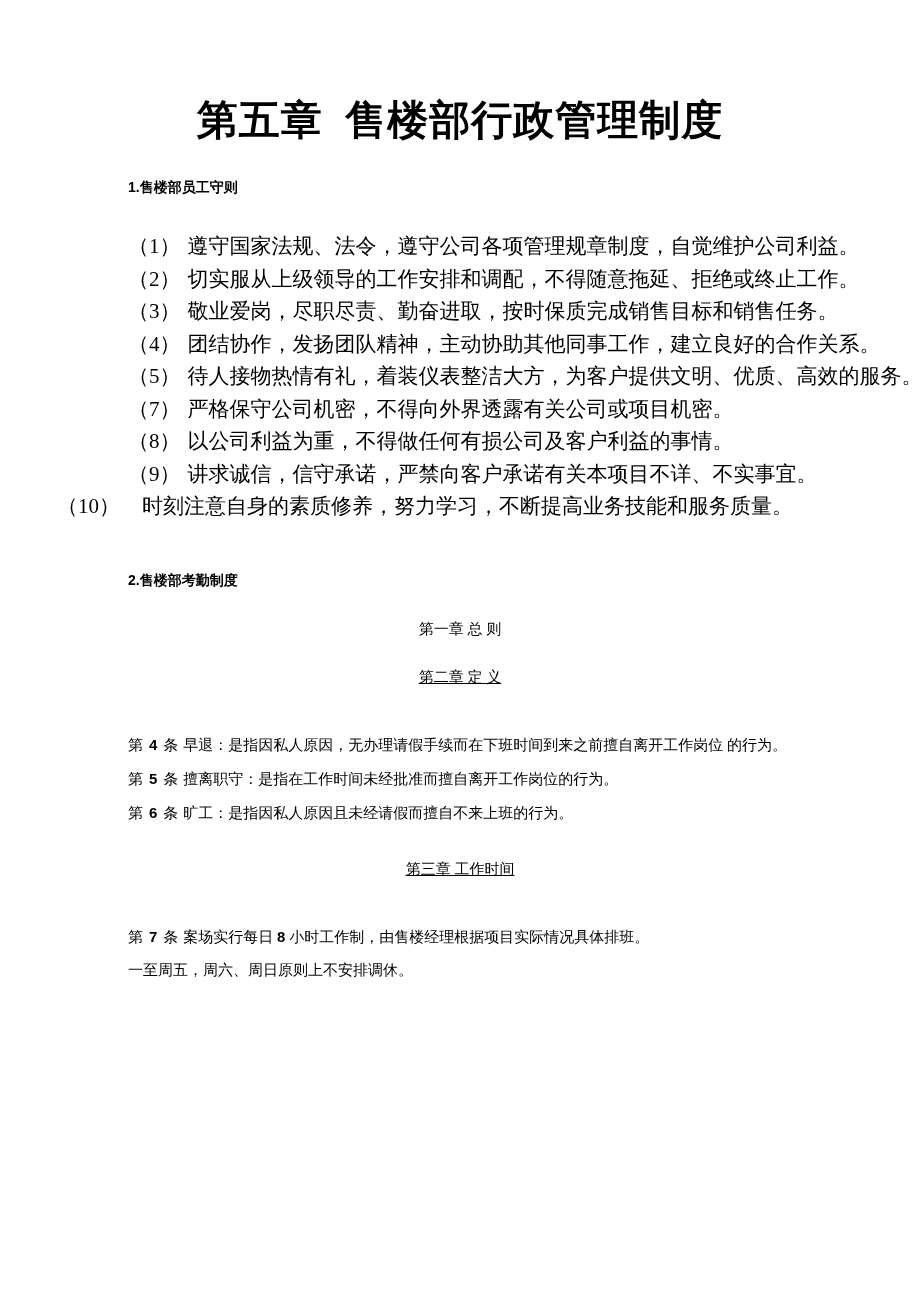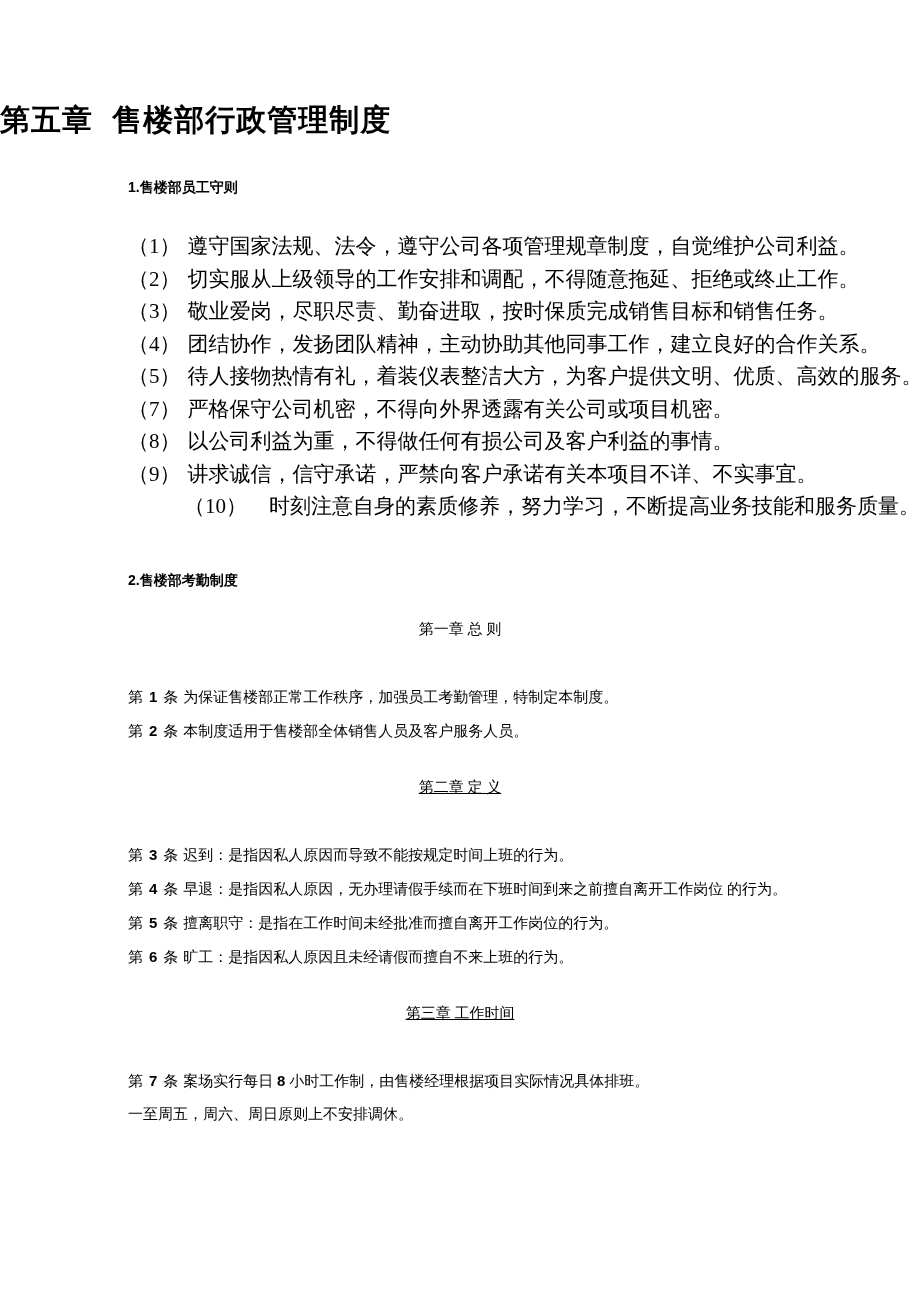--- a/index.html
+++ b/index.html
@@ -6,23 +6,24 @@
   body {
     width: 920px; height: 1303px;
     background: #ffffff; color: #000000;
     font-family: "Liberation Serif", "DejaVu Serif", serif;
     overflow: hidden;
   }
   .page { position: relative; width: 920px; height: 1303px; }
 
   .doc-title {
     margin: 100px 0 0 0;
+    text-align: center;
     font-family: "Liberation Sans", "DejaVu Sans", sans-serif;
     font-weight: bold;
-    font-size: 30px;
+    font-size: 41px;
     line-height: 40px;
     word-spacing: 10px;
     letter-spacing: 1px;
   }
 
   .sec-heading {
     margin: 32px 0 0 128px;
     font-family: "Liberation Sans", "DejaVu Sans", sans-serif;
     font-weight: bold;
     font-size: 14px;
@@ -31,21 +32,21 @@
   .sec-heading.second { margin-top: 42px; }
 
   .rules-list { margin-top: 28px; }
   .rule-item {
     padding-left: 128px;
     font-size: 21px;
     line-height: 32.5px;
     white-space: nowrap;
   }
   .rule-item .rule-num { margin-right: 7px; }
-  .rule-item.indent { padding-left: 92px; text-align: right; }
+  .rule-item.indent { padding-left: 57px; }
   .rule-item.indent .rule-num { margin-right: 22px; }
 
   .chapter-title {
     margin-top: 25px;
     text-align: center;
     font-size: 15px;
     line-height: 18px;
   }
   .chapter-title.later { margin-top: 30px; text-decoration: underline; }
 
@@ -91,29 +92,24 @@
     <div class="rule-item"><span class="rule-num">（7）</span><span>严格保守公司机密，不得向外界透露有关公司或项目机密。</span></div>
     <div class="rule-item"><span class="rule-num">（8）</span><span>以公司利益为重，不得做任何有损公司及客户利益的事情。</span></div>
     <div class="rule-item"><span class="rule-num">（9）</span><span>讲求诚信，信守承诺，严禁向客户承诺有关本项目不详、不实事宜。</span></div>
     <div class="rule-item indent"><span class="rule-num">（10）</span><span>时刻注意自身的素质修养，努力学习，不断提高业务技能和服务质量。</span></div>
   </div>
 
   <div class="sec-heading second">2.售楼部考勤制度</div>
 
   <div class="chapter-title">第一章 总 则</div>
 
-  <div class="articles">
-    <div class="article"><span>第</span><span class="a-num">1</span><span>条</span><span class="a-text">为保证售楼部正常工作秩序，加强员工考勤管理，特制定本制度。</span></div>
-    <div class="article"><span>第</span><span class="a-num">2</span><span>条</span><span class="a-text">本制度适用于售楼部全体销售人员及客户服务人员。</span></div>
-  </div>
 
   <div class="chapter-title later">第二章 定 义</div>
 
   <div class="articles">
-    <div class="article"><span>第</span><span class="a-num">3</span><span>条</span><span class="a-text">迟到：是指因私人原因而导致不能按规定时间上班的行为。</span></div>
     <div class="article"><span>第</span><span class="a-num">4</span><span>条</span><span class="a-text">早退：是指因私人原因，无办理请假手续而在下班时间到来之前擅自离开工作岗位 的行为。</span></div>
     <div class="article"><span>第</span><span class="a-num">5</span><span>条</span><span class="a-text">擅离职守：是指在工作时间未经批准而擅自离开工作岗位的行为。</span></div>
     <div class="article"><span>第</span><span class="a-num">6</span><span>条</span><span class="a-text">旷工：是指因私人原因且未经请假而擅自不来上班的行为。</span></div>
   </div>
 
   <div class="chapter-title later">第三章 工作时间</div>
 
   <div class="articles">
     <div class="article"><span>第</span><span class="a-num">7</span><span>条</span><span class="a-text">案场实行每日 </span><span class="a-inline-num">8</span><span> 小时工作制，由售楼经理根据项目实际情况具体排班。</span></div>
     <div class="article-line2">一至周五，周六、周日原则上不安排调休。</div>

